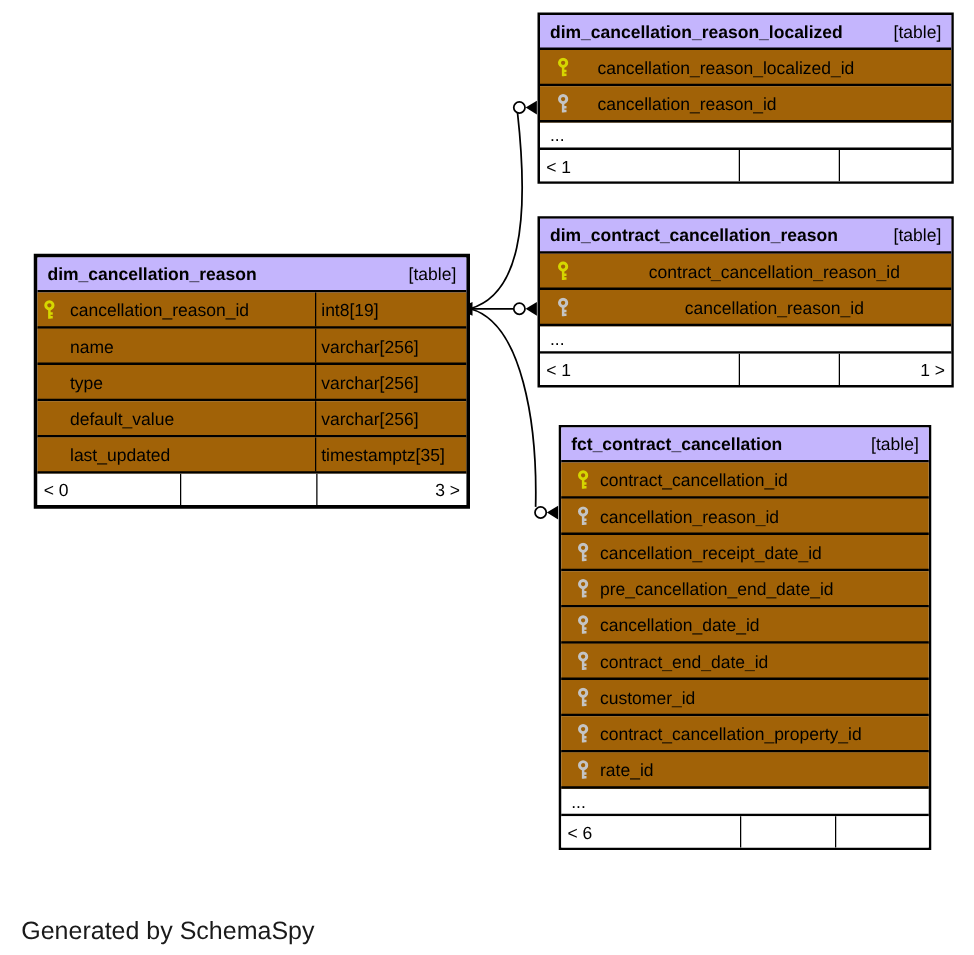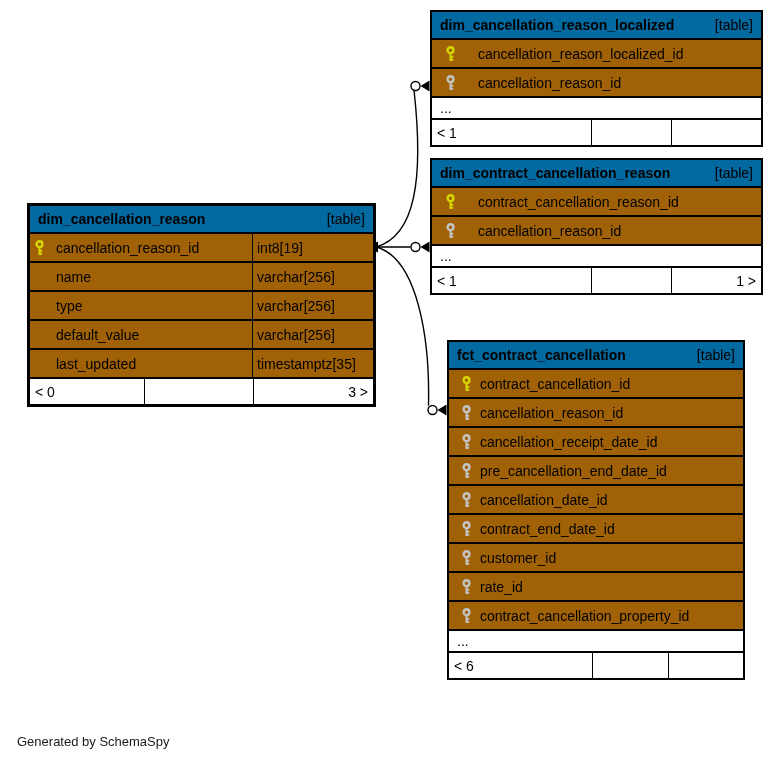--- a/index.html
+++ b/index.html
@@ -2,21 +2,21 @@
 <html><head>
 <meta charset="utf-8">
 <style>
   html,body{margin:0;padding:0;background:#fff;}
   .canvas{position:relative;width:779px;height:764px;background:#ffffff;overflow:hidden;
           font-family:"Liberation Sans",sans-serif;color:#000;}
   svg.edges{position:absolute;left:0;top:0;z-index:1;}
   .tbl{position:absolute;z-index:2;background:#fff;border:2px solid #000;box-sizing:border-box;font-size:14px;}
   .tbl.focal{border-width:3px;}
   .thead{display:flex;justify-content:space-between;align-items:center;height:26px;
-         background:#0369a1;border-bottom:2px solid #000;padding:0 8px;}
+         background:#c4b5fd;border-bottom:2px solid #000;padding:0 8px;}
   .tname{font-weight:700;font-size:14px;white-space:nowrap;}
   .ttag{font-size:14px;white-space:nowrap;}
   .trow{display:flex;align-items:center;height:27px;border-bottom:2px solid #000;background:#a16207;}
   .keycell{display:flex;align-items:center;box-sizing:border-box;flex:0 0 auto;height:100%;}
   .t-dim  .keycell{width:26px;padding-left:5px;}
   .t-loc  .keycell, .t-ccr .keycell{width:46px;padding-left:14px;}
   .t-fct  .keycell{width:31px;padding-left:13px;}
   .cname{flex:1;white-space:nowrap;overflow:hidden;}
   .ctype{flex:0 0 121px;align-self:stretch;display:flex;align-items:center;
          border-left:1px solid #000;padding-left:4px;box-sizing:border-box;white-space:nowrap;}
@@ -24,21 +24,21 @@
   .tfoot{display:flex;height:25px;background:#fff;}
   .fcell{box-sizing:border-box;display:flex;align-items:center;padding:0 5px;
          border-right:1px solid #000;white-space:nowrap;}
   .fcell.last{border-right:none;flex:1;justify-content:flex-end;}
   .t-dim .fcell.c1{flex:0 0 115px;} .t-dim .fcell.c2{flex:0 0 109px;}
   .t-loc .fcell.c1, .t-ccr .fcell.c1{flex:0 0 160px;} .t-loc .fcell.c2, .t-ccr .fcell.c2{flex:0 0 80px;}
   .t-fct .fcell.c1{flex:0 0 144px;} .t-fct .fcell.c2{flex:0 0 76px;}
   .key{display:block;}
   .key.pk{color:#d6d600;}
   .key.fk{color:#c4c4c4;}
-  .credit{position:absolute;left:17px;top:734px;font-size:13px;color:#1a1a1a;}
+  .credit{position:absolute;left:17px;top:734px;font-size:20px;color:#1a1a1a;}
 </style>
 </head>
 <body>
 
 <div class="canvas">
 
   <svg class="edges" width="779" height="764">
 
     <polygon points="366,247 378,241.5 378,252.5" fill="#000"></polygon>
 
@@ -121,21 +121,21 @@
       <span class="cname">cancellation_reason_id</span>
     </div>
     <div class="dots">...</div>
     <div class="tfoot">
       <span class="fcell c1">&lt; 1</span>
       <span class="fcell c2"></span>
       <span class="fcell last"></span>
     </div>
   </div>
 
-  <div class="tbl t-ccr" style="left:430px;top:158px;width:333px;">
+  <div class="tbl t-ccr" style="left:430px;top:173px;width:333px;text-align:center;">
     <div class="thead">
       <span class="tname">dim_contract_cancellation_reason</span>
       <span class="ttag">[table]</span>
     </div>
     <div class="trow">
       <span class="keycell">
           <svg class="key pk" viewBox="0 0 9 16" width="9" height="16">
             <circle cx="4.5" cy="4.2" r="2.9" fill="none" stroke="currentColor" stroke-width="2.4"></circle>
             <path d="M4.5 7 V15 M4.5 10.8 H7.2 M4.5 13.8 H7.2" stroke="currentColor" stroke-width="2" fill="none"></path>
           </svg>
@@ -227,30 +227,30 @@
         </span>
       <span class="cname">customer_id</span>
     </div>
     <div class="trow">
       <span class="keycell">
           <svg class="key fk" viewBox="0 0 9 16" width="9" height="16">
             <circle cx="4.5" cy="4.2" r="2.9" fill="none" stroke="currentColor" stroke-width="2.4"></circle>
             <path d="M4.5 7 V15 M4.5 10.8 H7.2 M4.5 13.8 H7.2" stroke="currentColor" stroke-width="2" fill="none"></path>
           </svg>
         </span>
+      <span class="cname">contract_cancellation_property_id</span>
+    </div>
+    <div class="trow">
+      <span class="keycell">
+          <svg class="key fk" viewBox="0 0 9 16" width="9" height="16">
+            <circle cx="4.5" cy="4.2" r="2.9" fill="none" stroke="currentColor" stroke-width="2.4"></circle>
+            <path d="M4.5 7 V15 M4.5 10.8 H7.2 M4.5 13.8 H7.2" stroke="currentColor" stroke-width="2" fill="none"></path>
+          </svg>
+        </span>
       <span class="cname">rate_id</span>
-    </div>
-    <div class="trow">
-      <span class="keycell">
-          <svg class="key fk" viewBox="0 0 9 16" width="9" height="16">
-            <circle cx="4.5" cy="4.2" r="2.9" fill="none" stroke="currentColor" stroke-width="2.4"></circle>
-            <path d="M4.5 7 V15 M4.5 10.8 H7.2 M4.5 13.8 H7.2" stroke="currentColor" stroke-width="2" fill="none"></path>
-          </svg>
-        </span>
-      <span class="cname">contract_cancellation_property_id</span>
     </div>
     <div class="dots">...</div>
     <div class="tfoot">
       <span class="fcell c1">&lt; 6</span>
       <span class="fcell c2"></span>
       <span class="fcell last"></span>
     </div>
   </div>
 
   <div class="credit">Generated by SchemaSpy</div>

